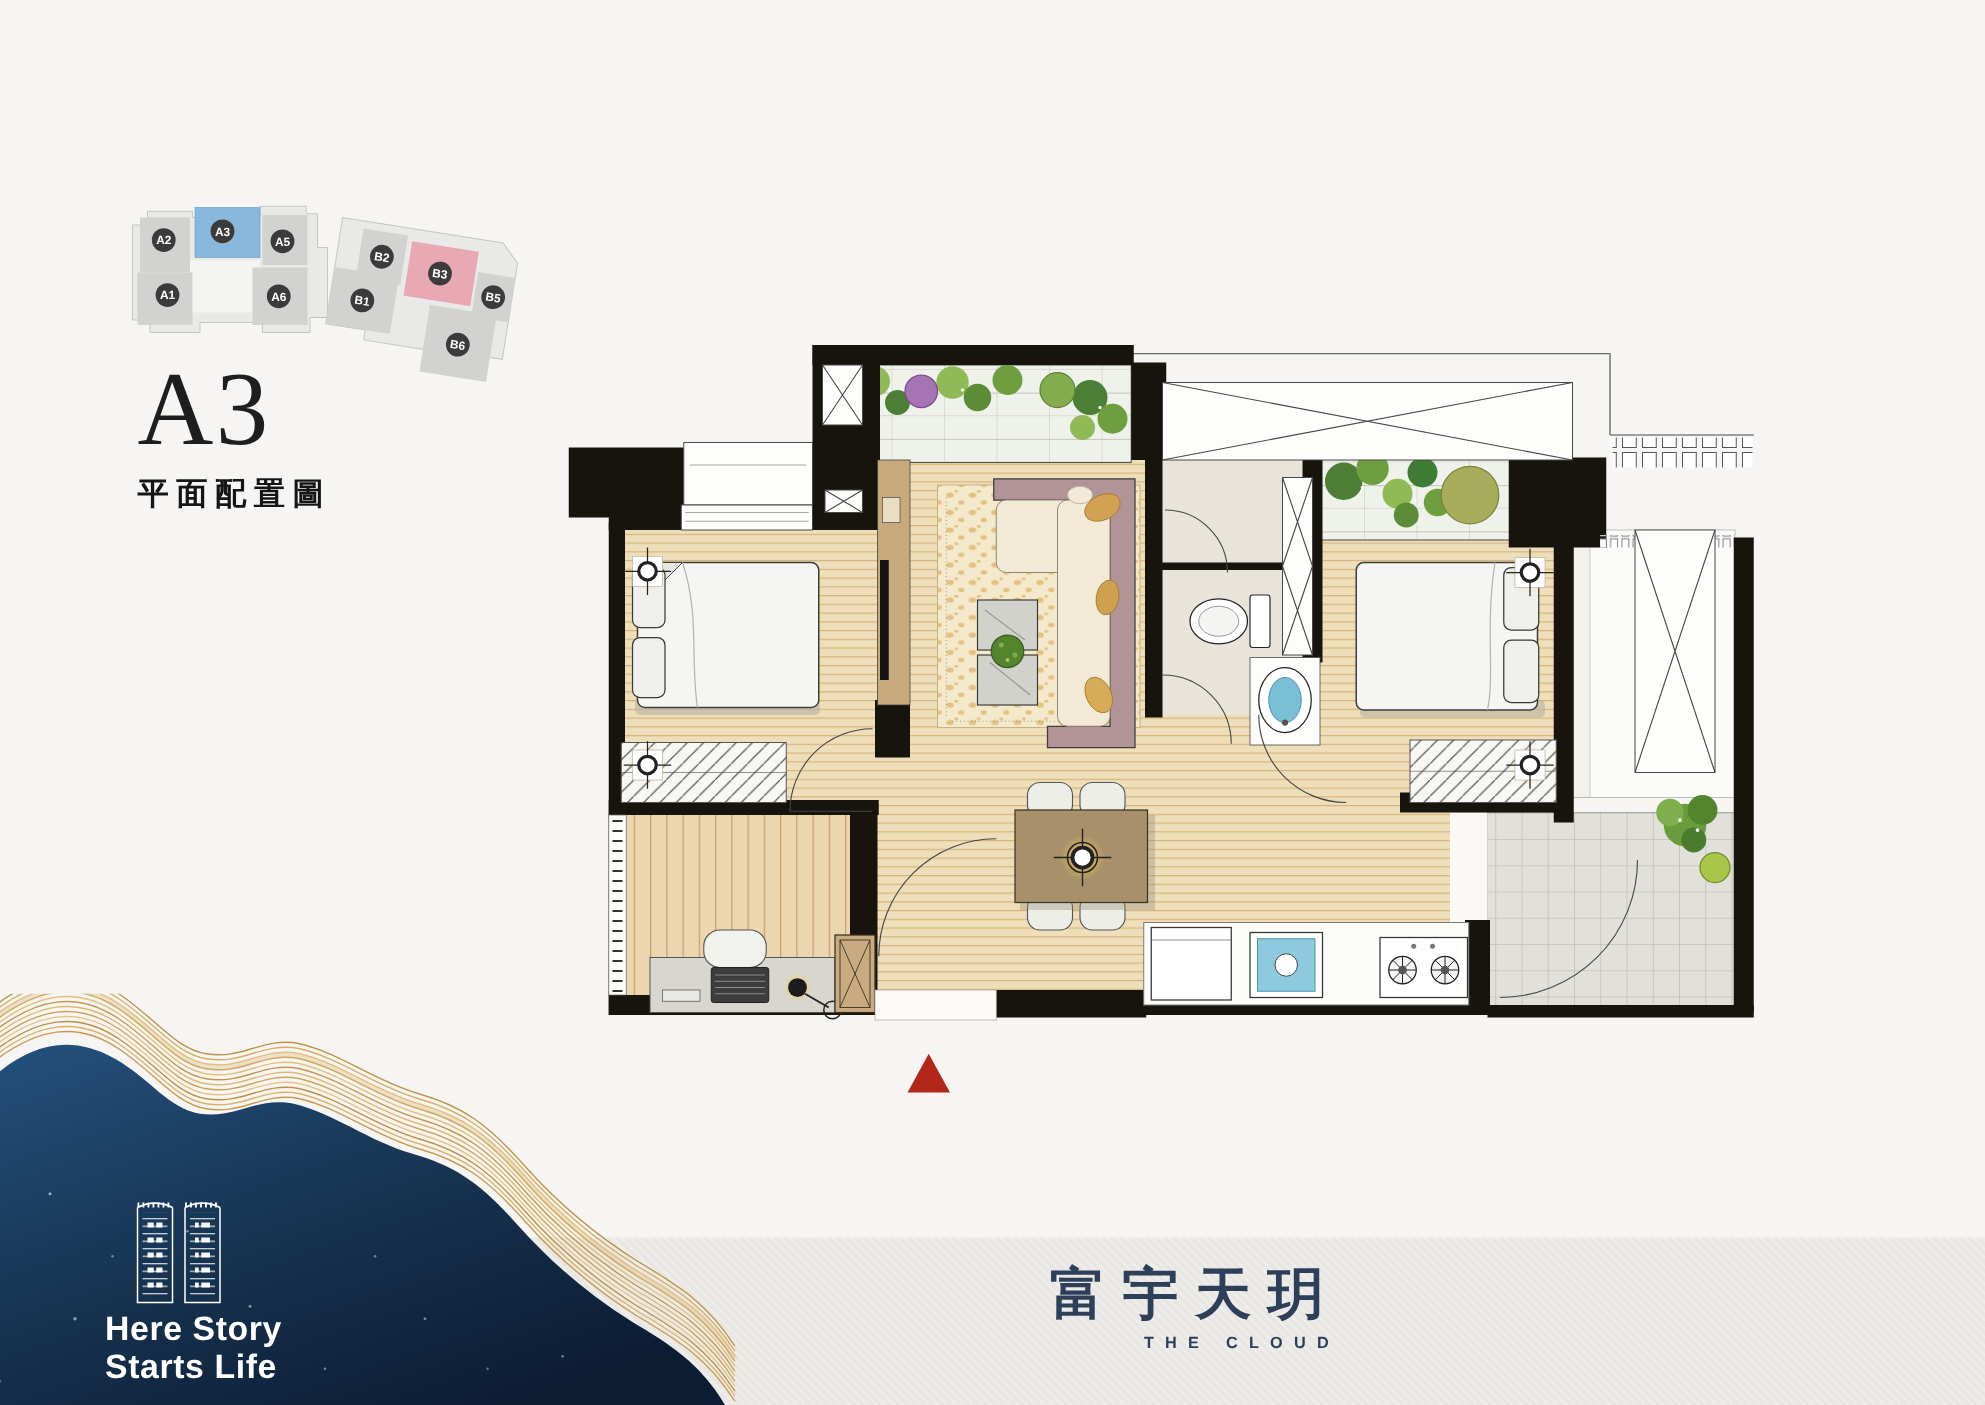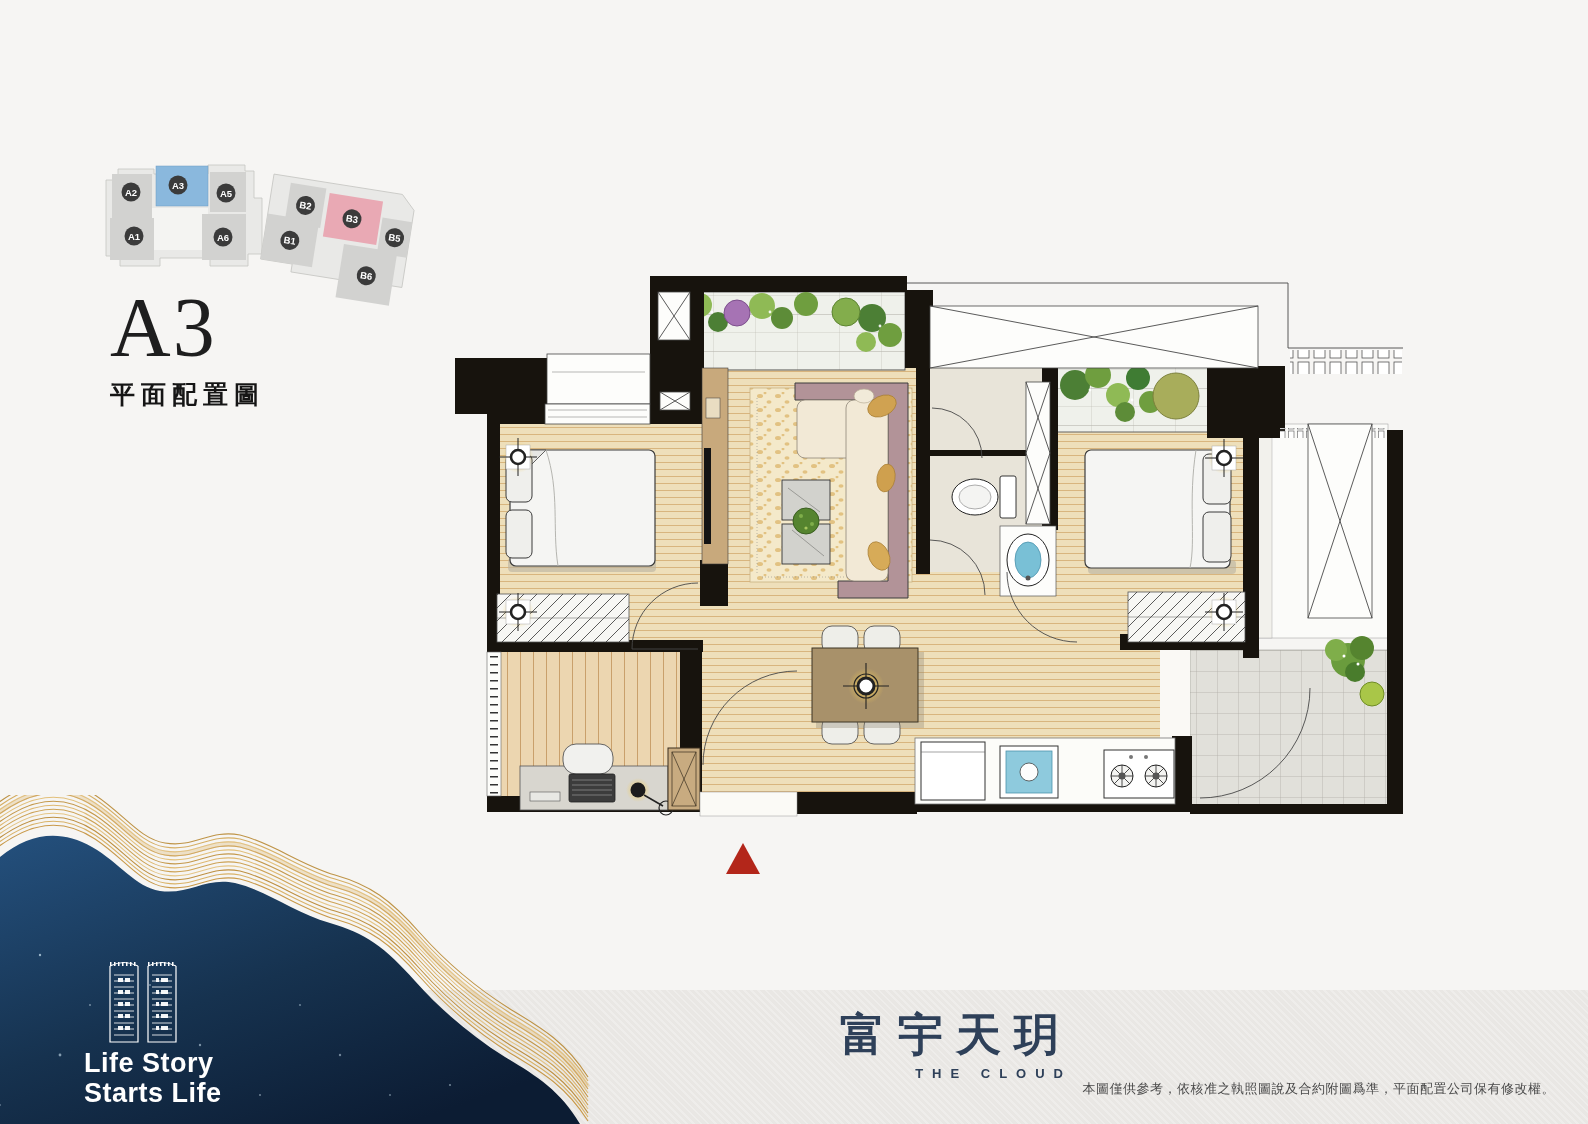--- a/index.html
+++ b/index.html
@@ -470,24 +470,23 @@
       <line x1="10" y1="12" x2="38" y2="12" stroke-width="4" stroke-dasharray="1.5,2.5"></line>
       <line x1="48" y1="12" x2="76" y2="12" stroke-width="4" stroke-dasharray="1.5,2.5"></line>
     </g>
     <rect x="14" y="18" width="20" height="68" fill="url(#flr)"></rect>
     <rect x="18" y="20" width="12" height="62" fill="url(#win)"></rect>
     <rect x="52" y="18" width="20" height="68" fill="url(#flr)"></rect>
     <rect x="56" y="20" width="12" height="62" fill="url(#win)"></rect>
   </svg>
 
   <div class="abs" id="tagline">
-    <div>Life Story</div>
+    <div>Here Story</div>
     <div>Starts Life</div>
   </div>
 
   <div class="abs" id="brand">
     <div class="cn">富宇天玥</div>
     <div class="en">THE CLOUD</div>
   </div>
 
-  <div class="abs" id="disclaimer">本圖僅供參考，依核准之執照圖說及合約附圖爲準，平面配置公司保有修改權。</div>
 
 </div>
 
 </body></html>

